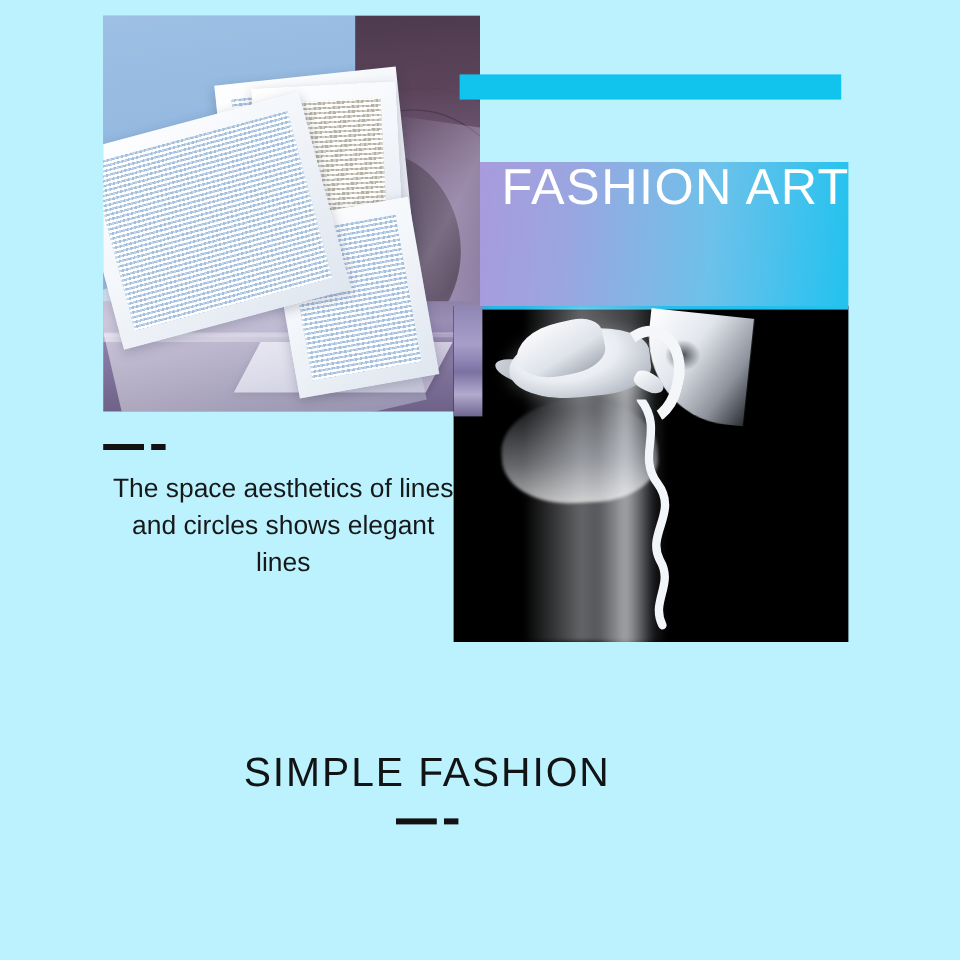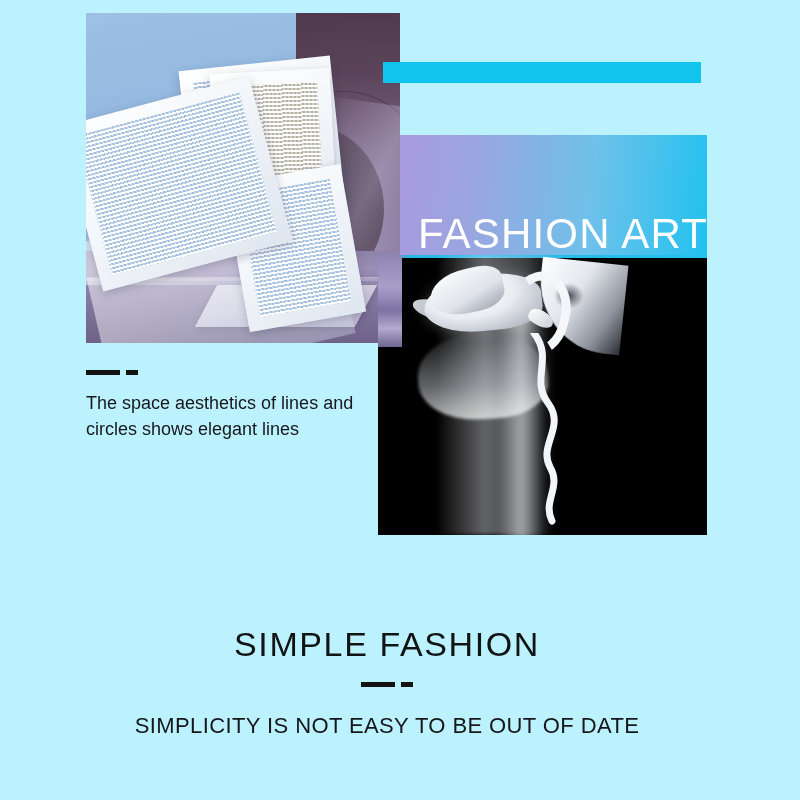--- a/index.html
+++ b/index.html
@@ -102,21 +102,21 @@
   
   .accent-bar{
     position:absolute;left:383px;top:62px;width:318px;height:21px;
     background:#11c4ee;
   }
 
   
   .banner{
     position:absolute;left:400px;top:135px;width:307px;height:120px;
     background:linear-gradient(95deg,#a89bdd 0%,#9aa6e0 25%,#6ec1ea 62%,#22c2ef 100%);
-    display:flex;align-items:flex-end;
+    display:flex;align-items:flex-start;
   }
   .banner-title{
     color:#ffffff;font-size:42px;font-weight:300;letter-spacing:1.2px;
     margin-left:18px;line-height:1;white-space:nowrap;
     font-family:"Liberation Sans", sans-serif;
   }
 
   
   .photo-swan{
     position:absolute;left:378px;top:255px;width:329px;height:280px;
@@ -192,27 +192,28 @@
     position:absolute;left:0;top:0;width:100%;height:3px;
     background:linear-gradient(90deg,#7f76a7 0%,#29b8e6 10%,#22c2ef 100%);
   }
 
   
   .caption-block{position:absolute;left:86px;top:370px;width:300px;}
   .dash-orn{display:flex;align-items:center;gap:6px;}
   .dash-long{width:34px;height:5px;background:#121212;}
   .dash-short{width:12px;height:5px;background:#121212;}
   .caption-text{
-    margin-top:16px;color:#16181a;font-size:18px;line-height:1.42;font-weight:400;
-    font-family:"Liberation Sans", sans-serif;
+    margin-top:16px;color:#16181a;font-size:22px;line-height:1.42;font-weight:400;
+    font-family:"Liberation Sans", sans-serif;
+    text-align:center;
   }
 
   
   .bottom-block{
-    position:absolute;left:0;top:625px;width:712px;text-align:center;padding-left:31px;
+    position:absolute;left:0;top:625px;width:712px;text-align:center;
   }
   .bottom-title{
     color:#111315;font-size:34px;font-weight:400;letter-spacing:1.6px;
     font-family:"Liberation Sans", sans-serif;
   }
   .bottom-orn{
     display:flex;justify-content:center;align-items:center;gap:6px;margin:18px 0 22px;
   }
   .bottom-sub{
     color:#15171a;font-size:22px;line-height:1.5;letter-spacing:.4px;
@@ -291,17 +292,16 @@
     <div class="caption-text">The space aesthetics of lines and circles shows elegant lines</div>
   </div>
 
   <div class="bottom-block">
     <div class="bottom-title">SIMPLE FASHION</div>
     <div class="bottom-orn">
       <span class="dash-long"></span>
       <span class="dash-short"></span>
     </div>
     <div class="bottom-sub">
-      <div>SIMPLICITY IS NOT EASY TO BE OUT OF DATE</div>
     </div>
   </div>
 
 </div>
 
 </body></html>

